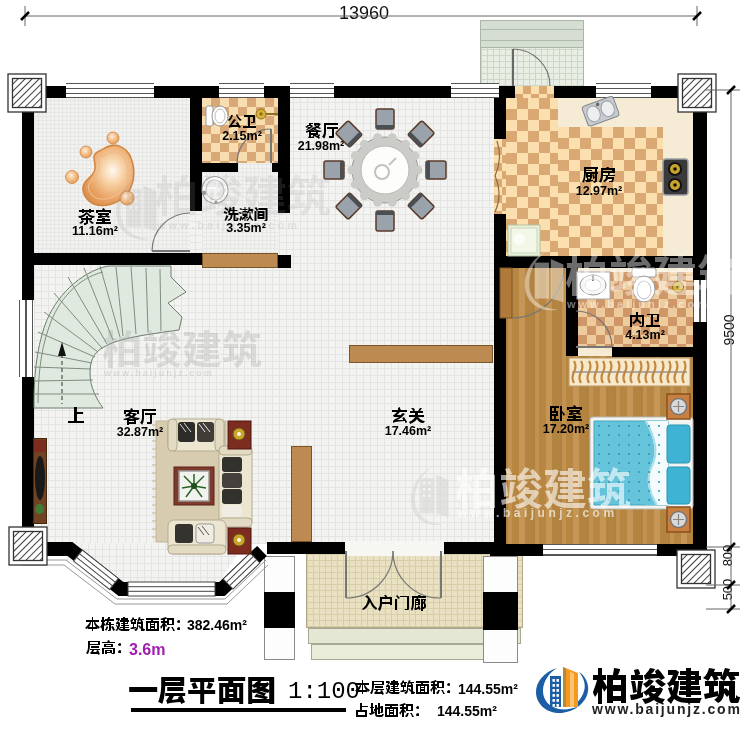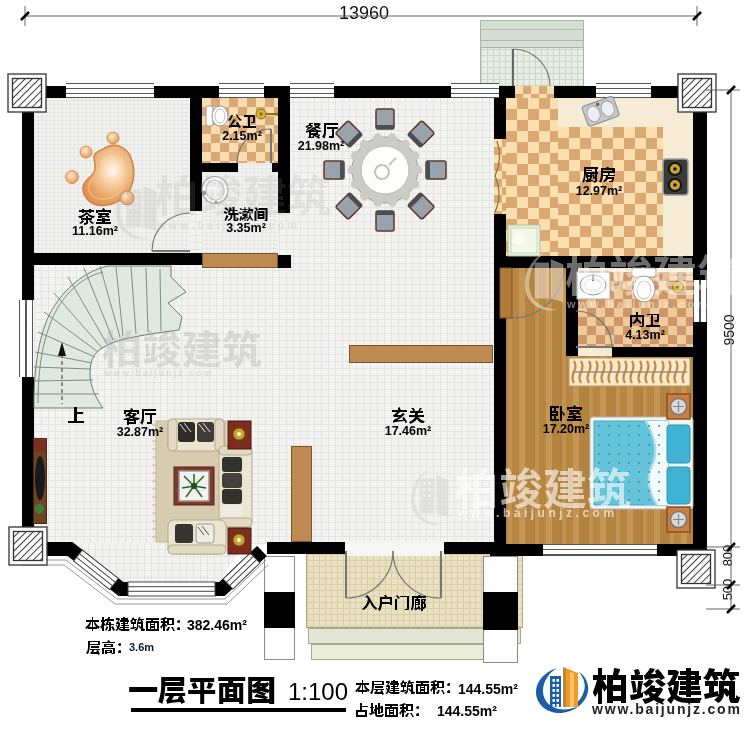--- a/index.html
+++ b/index.html
@@ -67,24 +67,24 @@
 <div style="position:absolute;left:291px;top:446px;width:21px;height:96px;background:#bd8a52;border:1px solid #7c5426"></div>
 <div style="position:absolute;left:33px;top:438px;width:14px;height:86px;background:#6f4323;border:1px solid #45260f"></div>
 <div style="position:absolute;left:34px;top:440px;width:12px;height:12px;background:#7c2d20"></div>
 <div style="position:absolute;left:35px;top:456px;width:10px;height:44px;background:#191919;border-radius:5px/22px"></div>
 <div style="position:absolute;left:35px;top:504px;width:9px;height:10px;background:#3f7d37;border-radius:50%"></div>
 <div style="position:absolute;left:339px;top:3px;font-family:'Liberation Sans',sans-serif;font-size:18px;color:#111">13960</div>
 <div style="position:absolute;left:707px;top:322px;font-family:'Liberation Sans',sans-serif;font-size:14px;color:#111;transform:rotate(-90deg);width:44px;text-align:center">9500</div>
 <div style="position:absolute;left:705px;top:548px;font-family:'Liberation Sans',sans-serif;font-size:13px;color:#111;transform:rotate(-90deg);width:44px;text-align:center">800</div>
 <div style="position:absolute;left:705px;top:582px;font-family:'Liberation Sans',sans-serif;font-size:13px;color:#111;transform:rotate(-90deg);width:44px;text-align:center">500</div>
 <div style="position:absolute;left:187px;top:617px;font-family:'Liberation Sans',sans-serif;font-size:14px;font-weight:bold;color:#000">382.46m²</div>
-<div style="position:absolute;left:129px;top:641px;font-family:'Liberation Sans',sans-serif;font-size:11px;font-weight:bold;color:#0f172a">3.6m</div>
+<div style="position:absolute;left:129px;top:641px;font-family:'Liberation Sans',sans-serif;font-size:16px;font-weight:bold;color:#a21caf">3.6m</div>
 <div style="position:absolute;left:458px;top:681px;font-family:'Liberation Sans',sans-serif;font-size:14px;font-weight:bold;color:#000">144.55m²</div>
 <div style="position:absolute;left:437px;top:703px;font-family:'Liberation Sans',sans-serif;font-size:14px;font-weight:bold;color:#000">144.55m²</div>
-<div style="position:absolute;left:288px;top:678px;font-family:Liberation Sans, sans-serif;font-size:24px;color:#000">1:100</div>
+<div style="position:absolute;left:288px;top:678px;font-family:Liberation Mono, monospace;font-size:24px;color:#000">1:100</div>
 <div style="position:absolute;left:592px;top:701px;font-family:'Liberation Sans',sans-serif;font-size:14px;font-weight:bold;letter-spacing:1.8px;color:#222">www.baijunjz.com</div>
 <svg width="750" height="730" viewBox="0 0 750 730" style="position:absolute;left:0;top:0">
     <defs>
       <pattern id="hat" width="5" height="5" patternTransform="rotate(45)" patternUnits="userSpaceOnUse">
         <rect width="5" height="5" fill="#fff"></rect>
         <line x1="0" y1="0" x2="0" y2="5" stroke="#222" stroke-width="1.7"></line>
       </pattern>
     </defs>
     <g fill="none">
 <path d="M22,560 L66,560 L117,599 L225,599 L266,560" stroke="#999" stroke-width="1"></path>

